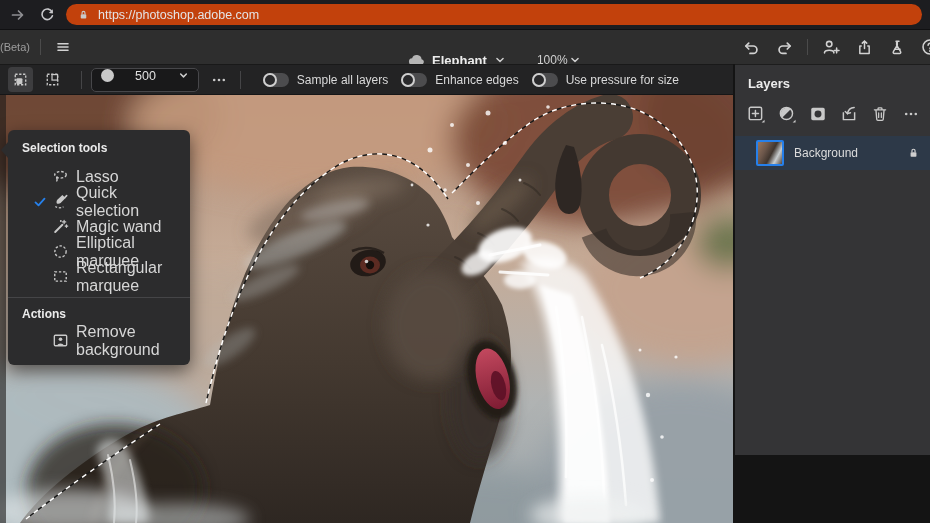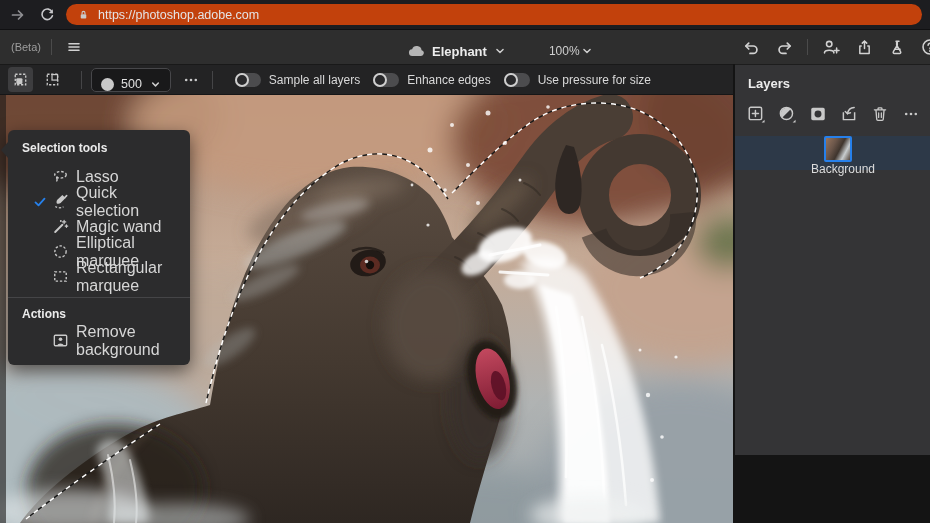--- a/index.html
+++ b/index.html
@@ -22,46 +22,46 @@
     flex:1; height:21px; background:#c2410c; border-radius:11px;
     display:flex; align-items:center; gap:8px; padding:0 11px;
     color:#e4e4e6; font-size:12.5px; white-space:nowrap;
   }
 
   
   .app-header {
     position:absolute; top:30px; left:0; width:930px; height:34px;
     background:#2e2e2e; display:flex; align-items:center;
   }
-  .beta-label { color:#9d9d9d; font-size:11px; margin-left:11px; }
+  .beta-label { color:#9d9d9d; font-size:11px; margin-left:0; }
   .v-div { width:1px; height:16px; background:#4b4b4b; margin:0 10px; }
   .icon-btn { width:24px; height:24px; display:flex; align-items:center; justify-content:center; border-radius:4px; }
-  .doc-cluster { position:absolute; left:406px; top:4px; height:34px; display:flex; align-items:center; gap:6px; }
+  .doc-cluster { position:absolute; left:406px; top:13px; height:34px; display:flex; align-items:center; gap:6px; }
   .doc-name { color:#ececec; font-size:13px; font-weight:bold; }
-  .zoom-group { display:flex; align-items:flex-start; margin-left:36px; }
+  .zoom-group { display:flex; align-items:flex-start; margin-left:24px; }
   .zoom-value { color:#cfcfcf; font-size:12px; }
   .header-right { position:absolute; right:-12px; top:0; height:34px; display:flex; align-items:center; gap:9px; }
   .open-btn {
     height:26px; padding:0 13px; border:1.5px solid #cdcdcd; border-radius:14px;
     color:#ededed; font-size:11.5px; font-weight:bold; background:transparent;
     display:flex; align-items:center; margin-right:6px; white-space:nowrap;
     font-family:"Liberation Sans", sans-serif;
   }
 
   
   .options-bar {
     position:absolute; top:64px; left:0; width:733px; height:31px;
     background:#232324; border-top:1px solid #191919; border-bottom:1px solid #161617;
     display:flex; align-items:center; padding-left:8px;
   }
   .mode-btn { width:25px; height:25px; display:flex; align-items:center; justify-content:center; border-radius:4px; margin-right:7px; }
   .mode-btn.active { background:#3d3d3f; }
   .opt-div { width:1px; height:18px; background:#454547; margin:0 9px; }
   .size-dropdown {
-    height:24px; display:flex; align-items:flex-end; gap:7px; padding:0 8px 0 9px;
+    height:24px; display:flex; align-items:flex-start; gap:21px; padding:0 8px 0 9px;
     background:#19191a; border:1px solid #47474a; border-radius:5px;
   }
   .size-circle { width:13px; height:13px; border-radius:50%; background:#c9c9c9; }
   .size-value { color:#e0e0e0; font-size:12.5px; }
   .switch { width:26px; height:14px; background:#4c4c4e; border-radius:8px; position:relative; margin:0 8px 0 13px; flex:none; }
   .switch::after {
     content:""; position:absolute; left:0; top:0; width:10px; height:10px;
     border:2px solid #cfcfcf; border-radius:50%; background:#29292b;
   }
   .toggle-label { color:#d9d9d9; font-size:12px; white-space:nowrap; }
@@ -89,21 +89,21 @@
   
   .layers-panel {
     position:absolute; top:64px; left:735px; width:195px; height:391px;
     background:#343436; border-top:1px solid #1d1d1d;
   }
   .layers-title { color:#ececec; font-size:13px; font-weight:bold; padding:11px 0 0 13px; }
   .layers-toolbar { display:flex; align-items:center; gap:13px; padding:14px 0 0 12px; }
   .layer-btn { width:18px; height:18px; display:flex; align-items:center; justify-content:center; }
   .layer-row {
     margin-top:13px; height:34px; background:#2d3948;
-    display:flex; align-items:center; padding:0 10px 0 21px;flex-direction:column;
+    display:flex; align-items:center; padding:0 10px 0 21px;
   }
   .layer-thumb {
     width:28px; height:26px; border:2px solid #2680eb; border-radius:2px; flex:none;
     background:linear-gradient(118deg,#97765f 0%,#6b564a 32%,#3f352e 55%,#c8cdcf 76%,#54463c 100%);
   }
   .layer-name { flex:1; margin-left:10px; color:#dcdcdc; font-size:12px; }
 </style>
 </head>
 <body>
 

